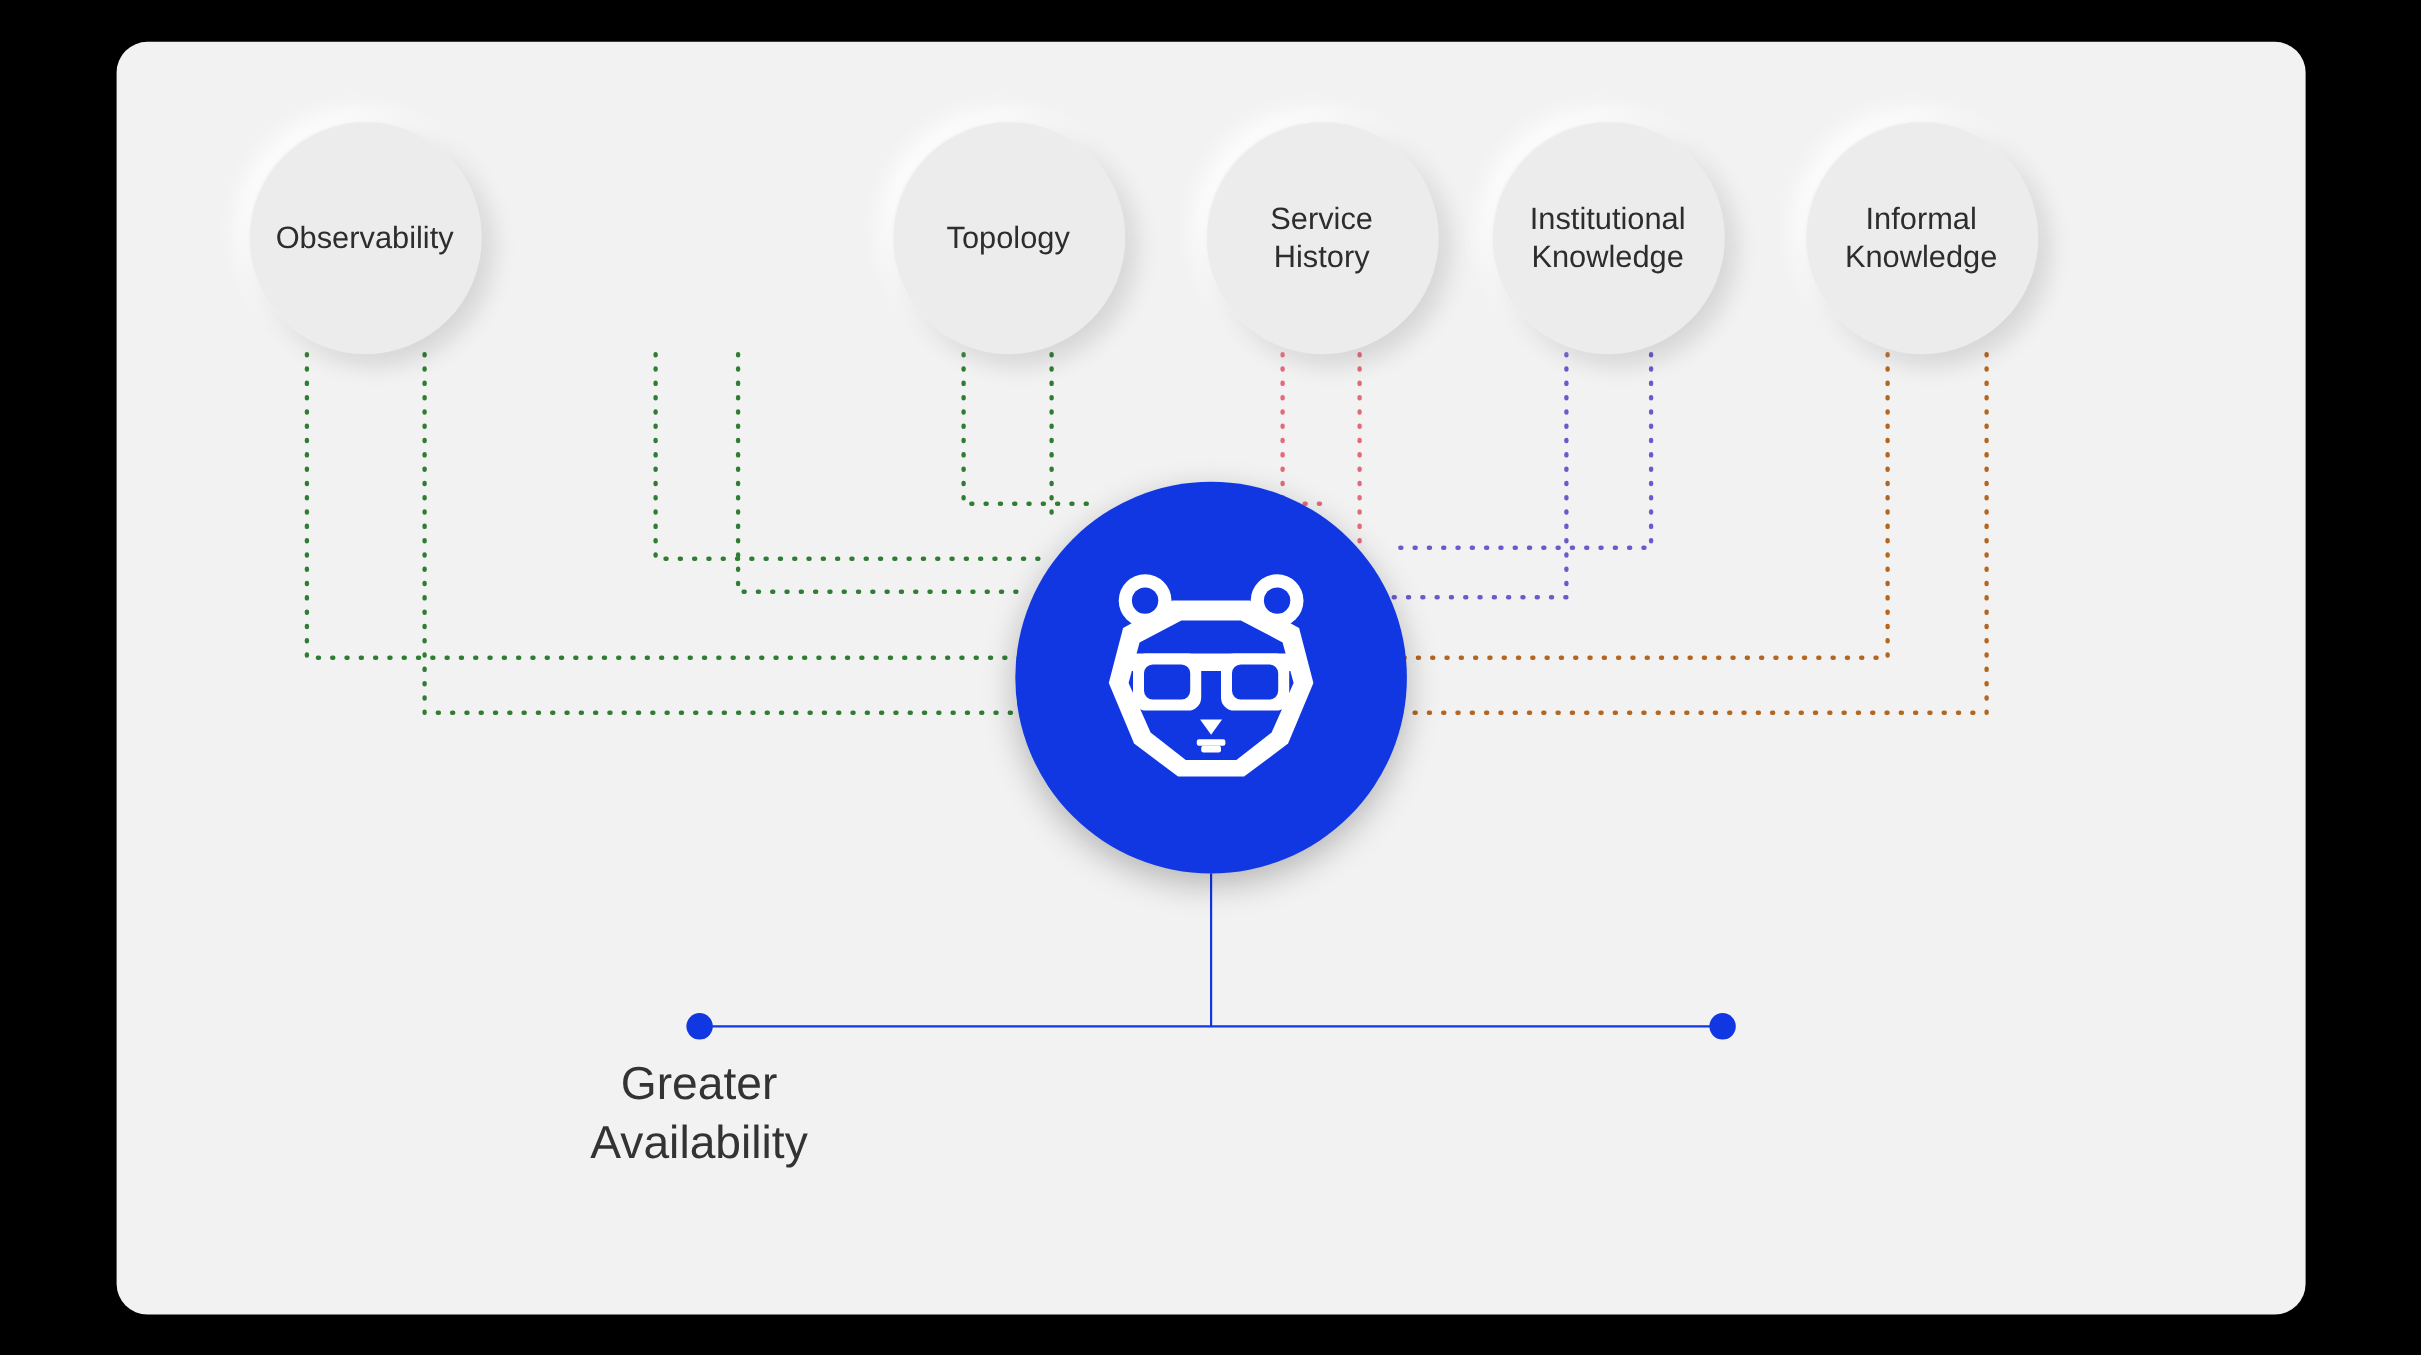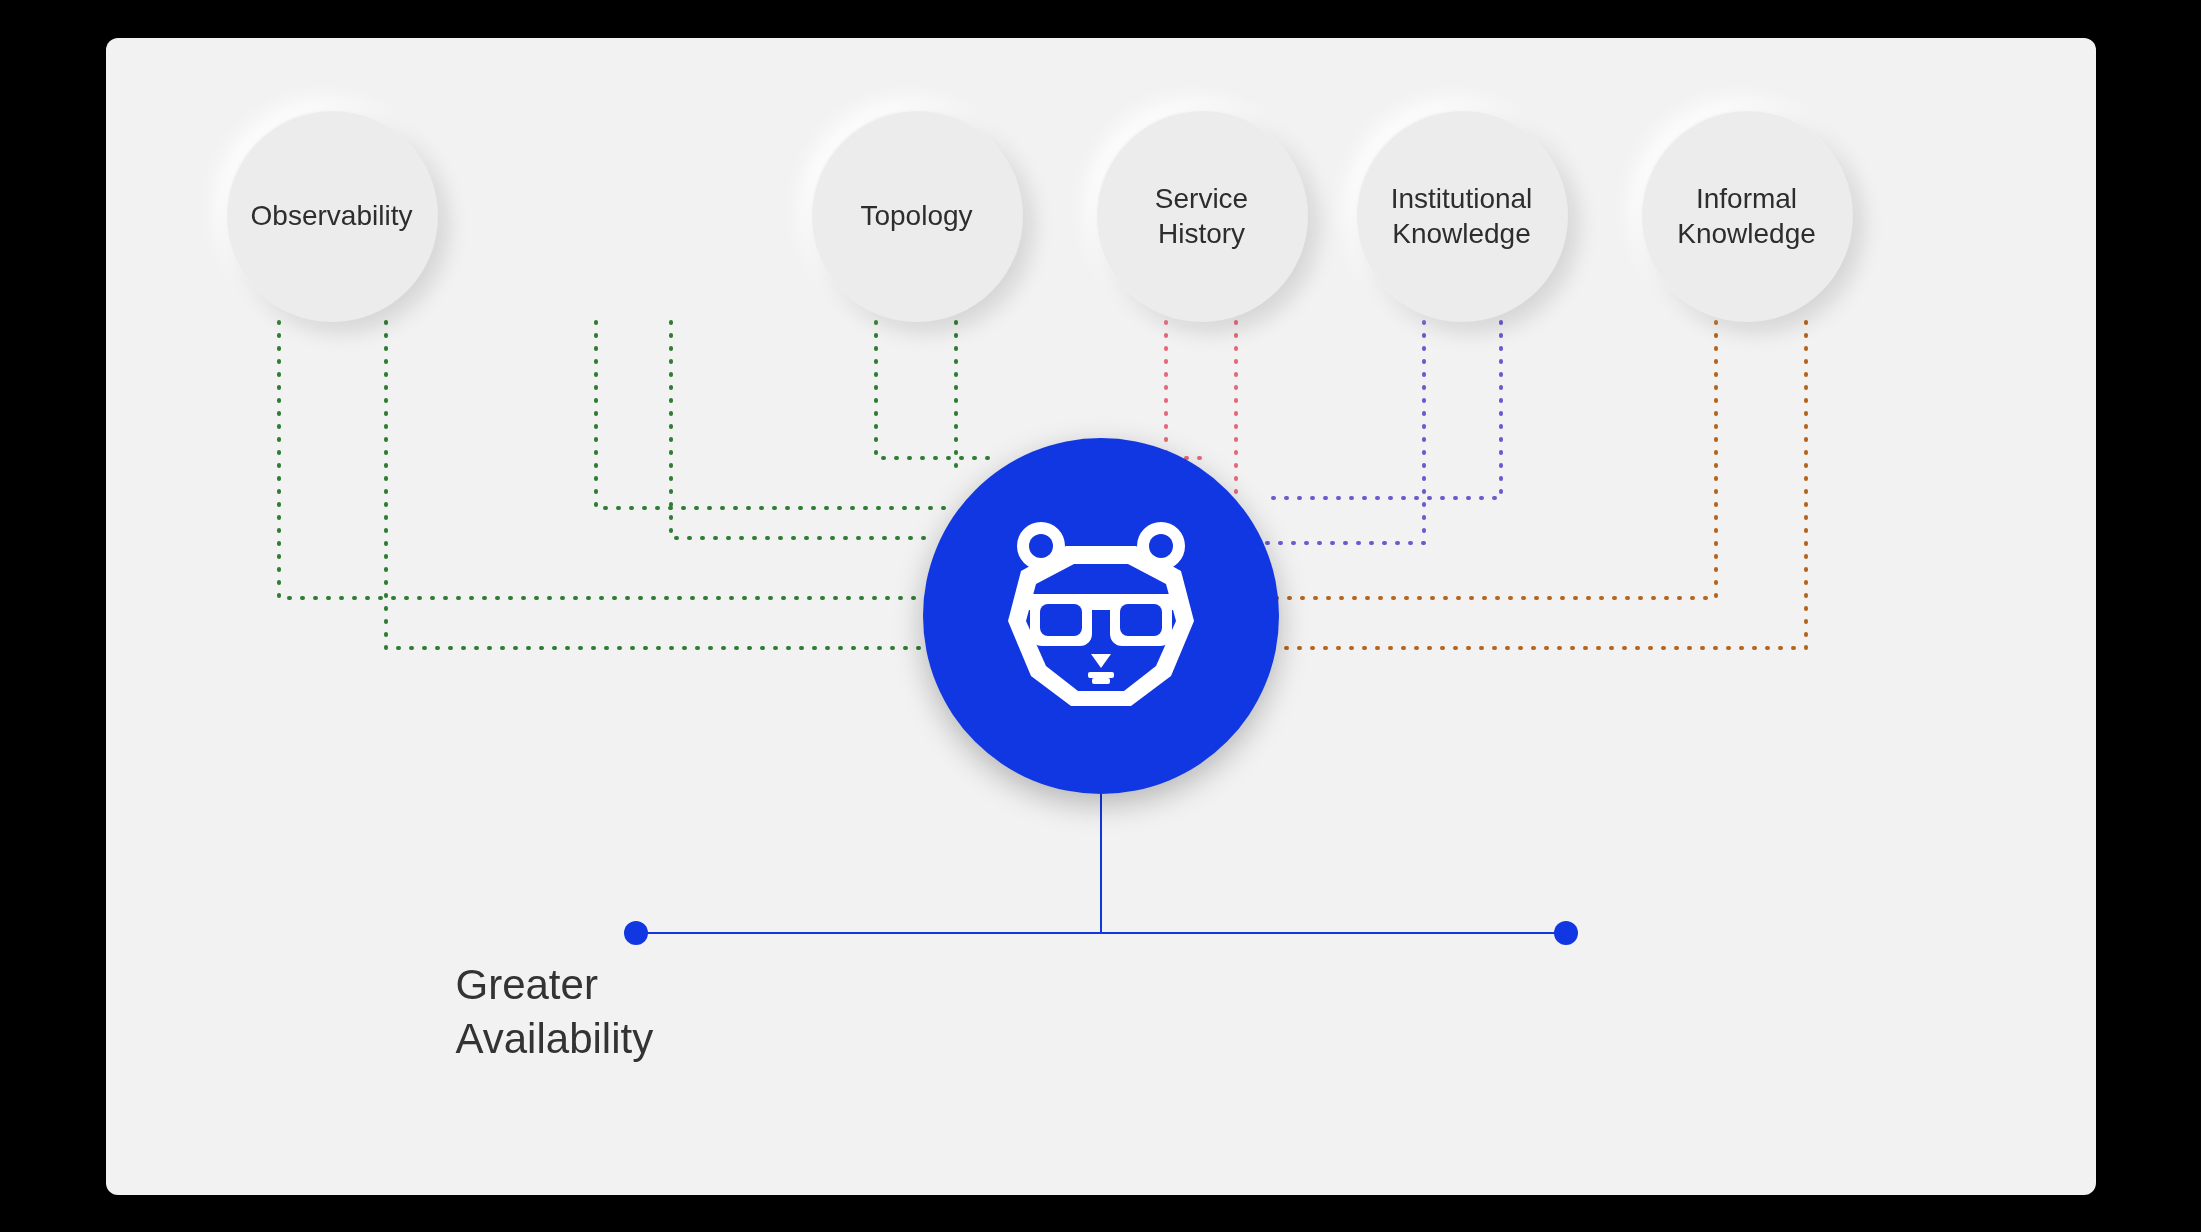--- a/index.html
+++ b/index.html
@@ -9,21 +9,21 @@
     height: 1232px;
     display: flex;
     align-items: center;
     justify-content: center;
     font-family: -apple-system, BlinkMacSystemFont, "Segoe UI", Helvetica, Arial, sans-serif;
   }
   .card {
     width: 1990px;
     height: 1157px;
     background: #f2f2f2;
-    border-radius: 12px;
+    border-radius: 28px;
     position: relative;
   }
   .svg-layer {
     position: absolute;
     inset: 0;
     width: 100%;
     height: 100%;
     pointer-events: none;
   }
   .input-row {
@@ -68,20 +68,21 @@
   }
   .outputs {
     position: absolute;
     top: 920px;
     left: 0;
     right: 0;
     height: 200px;
   }
   .output-label {
     position: absolute;
+    text-align: center;
     font-size: 42px;
     color: #333;
     font-weight: 400;
     line-height: 1.3;
     width: 360px;
   }
   .dot {
     position: absolute;
     width: 24px;
     height: 24px;

